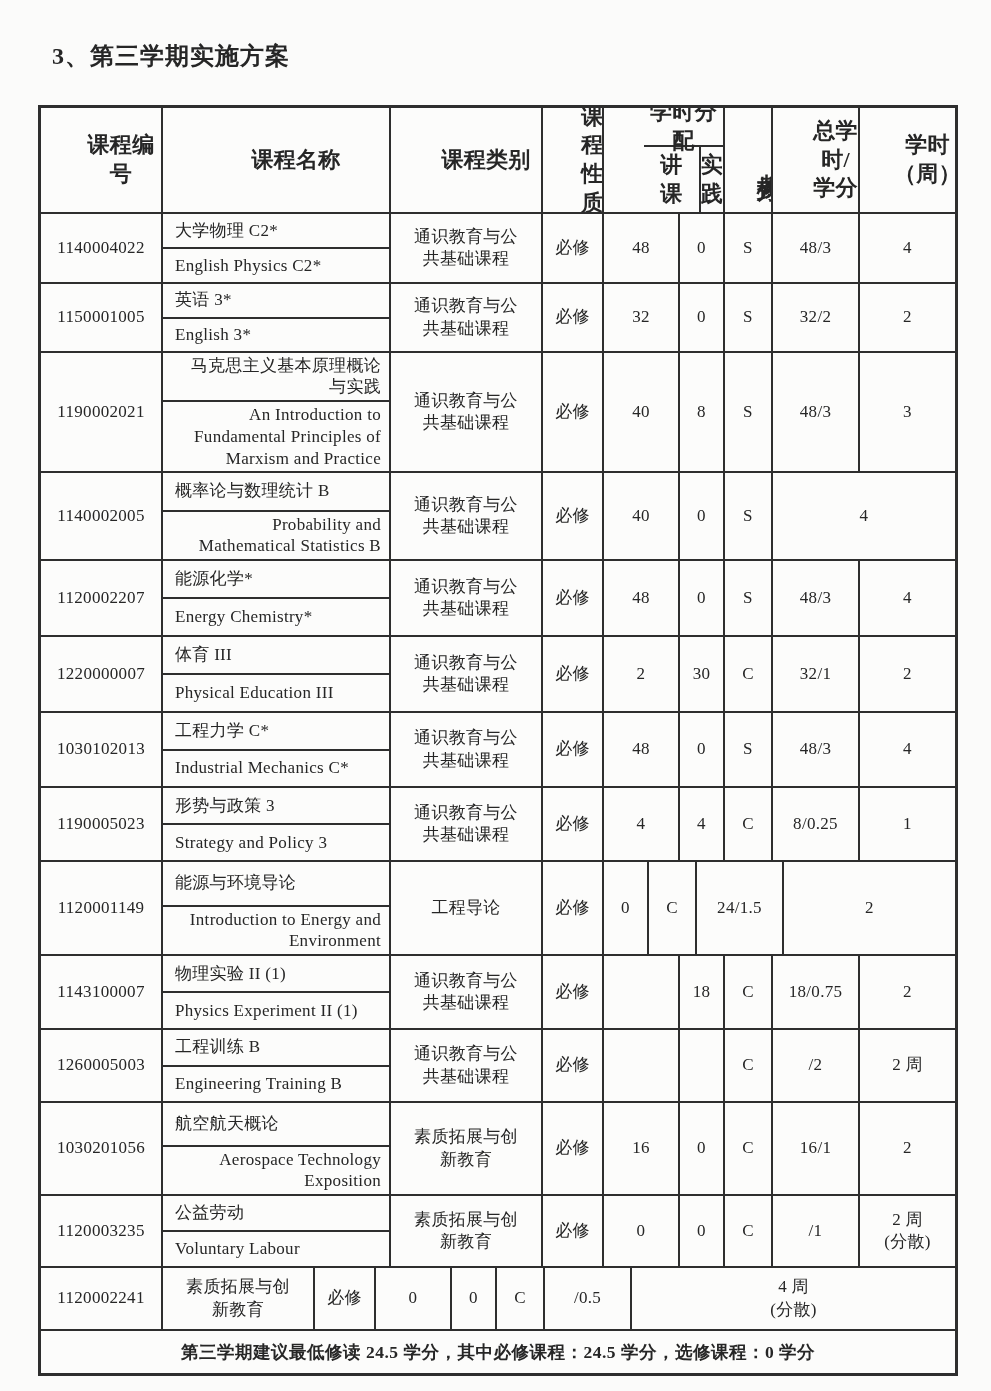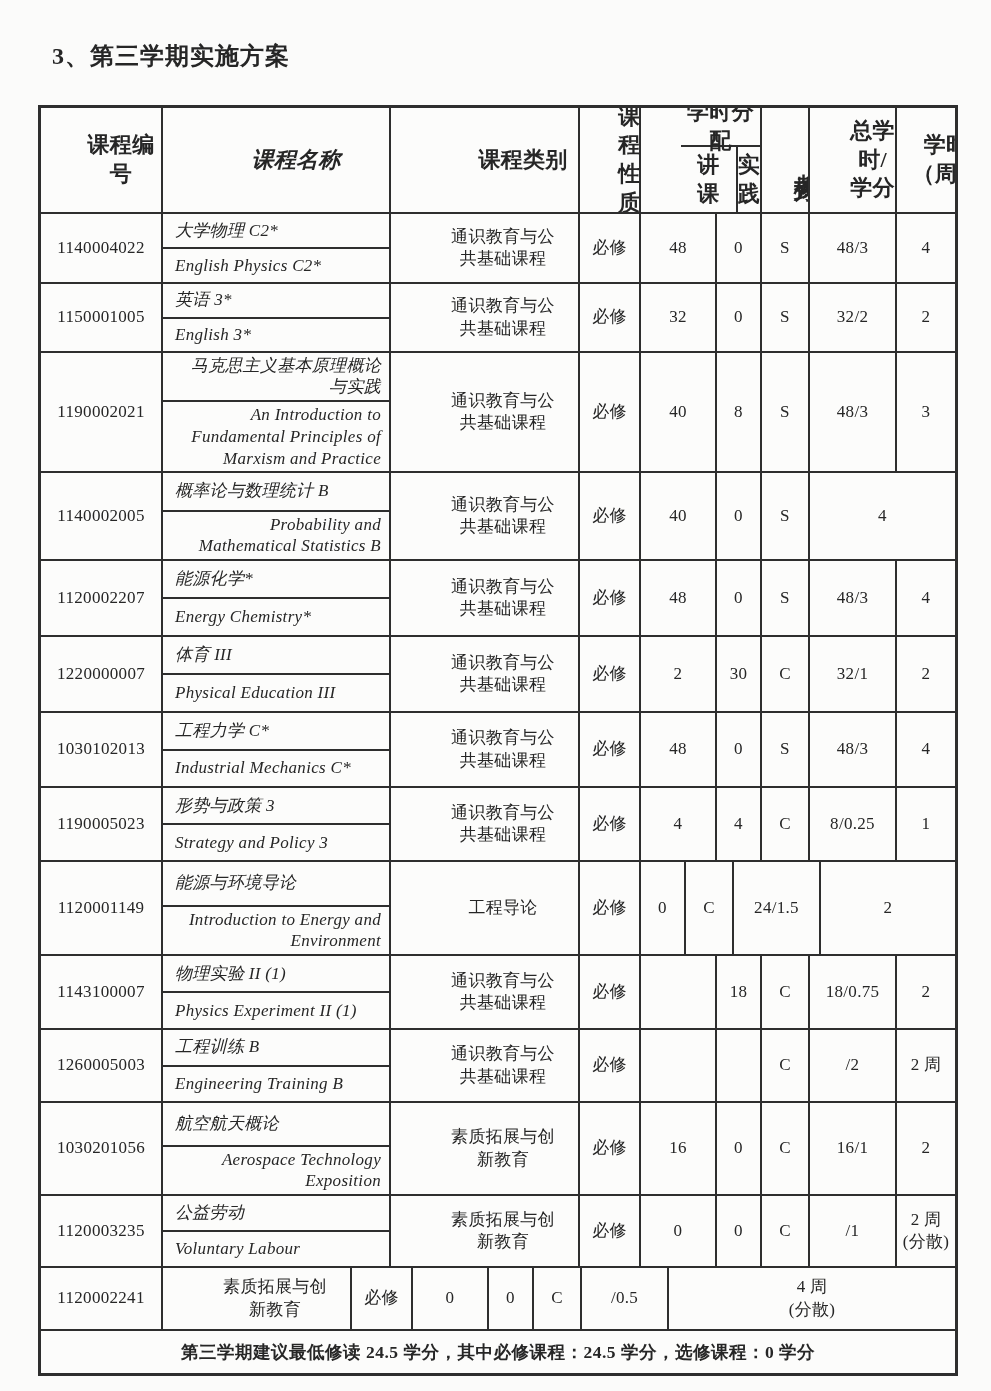--- a/index.html
+++ b/index.html
@@ -25,22 +25,22 @@
   .cell{
     border-right:2px solid #2e2e2e;
     display:flex;align-items:center;justify-content:center;
     text-align:center;font-size:17px;line-height:1.3;
     white-space:pre-line;letter-spacing:0.3px;
     overflow:hidden;
   }
   .cell:last-child{border-right:none;}
   
   .c-code{width:122px;}
-  .c-name{width:228px;font-style:italic;}
-  .c-cat{width:152px;margin-left:37px;}
+  .c-name{width:228px;}
+  .c-cat{width:152px;}
   .c-nat{width:61px;}
   .c-lec{width:76px;}
   .c-prac{width:45px;}
   .c-assess{width:48px;}
   .c-total{width:87px;}
   .c-week{flex:1;}
   
   .hrow{height:106px;font-weight:bold;}
   .hrow .cell{font-size:22px;padding-left:40px;}
   .group{width:121px;flex-direction:column;padding:0;align-items:stretch;}

